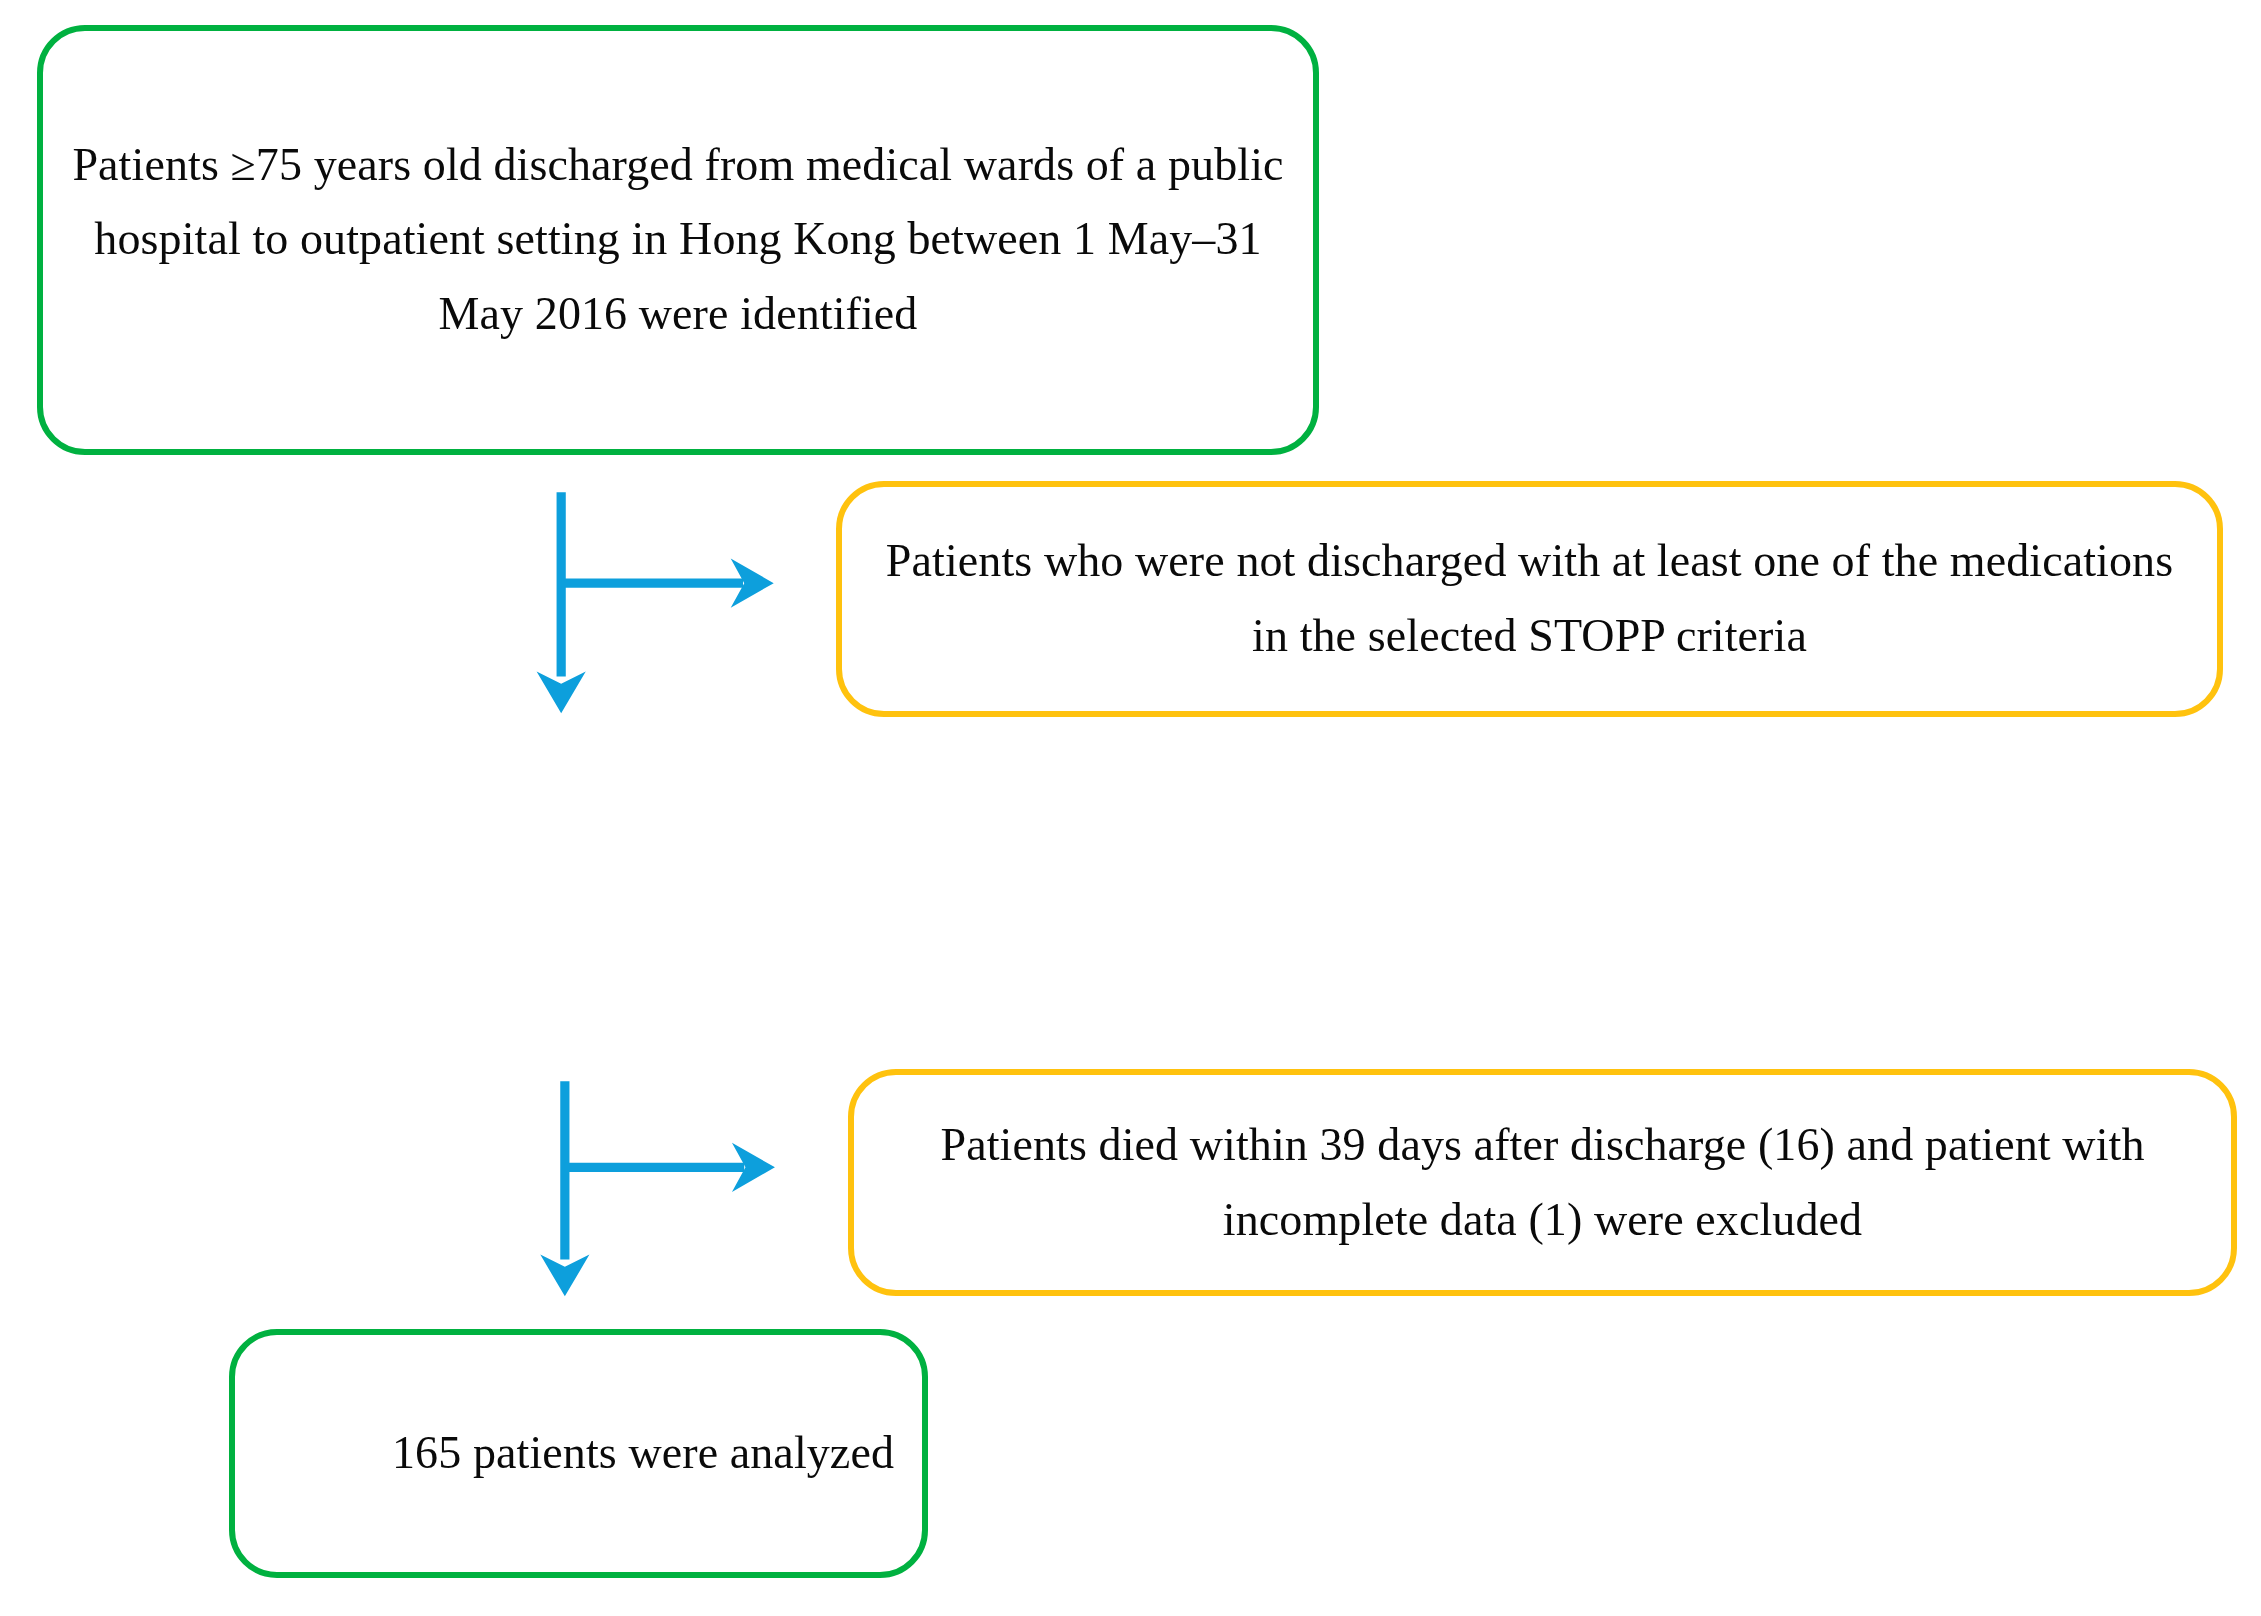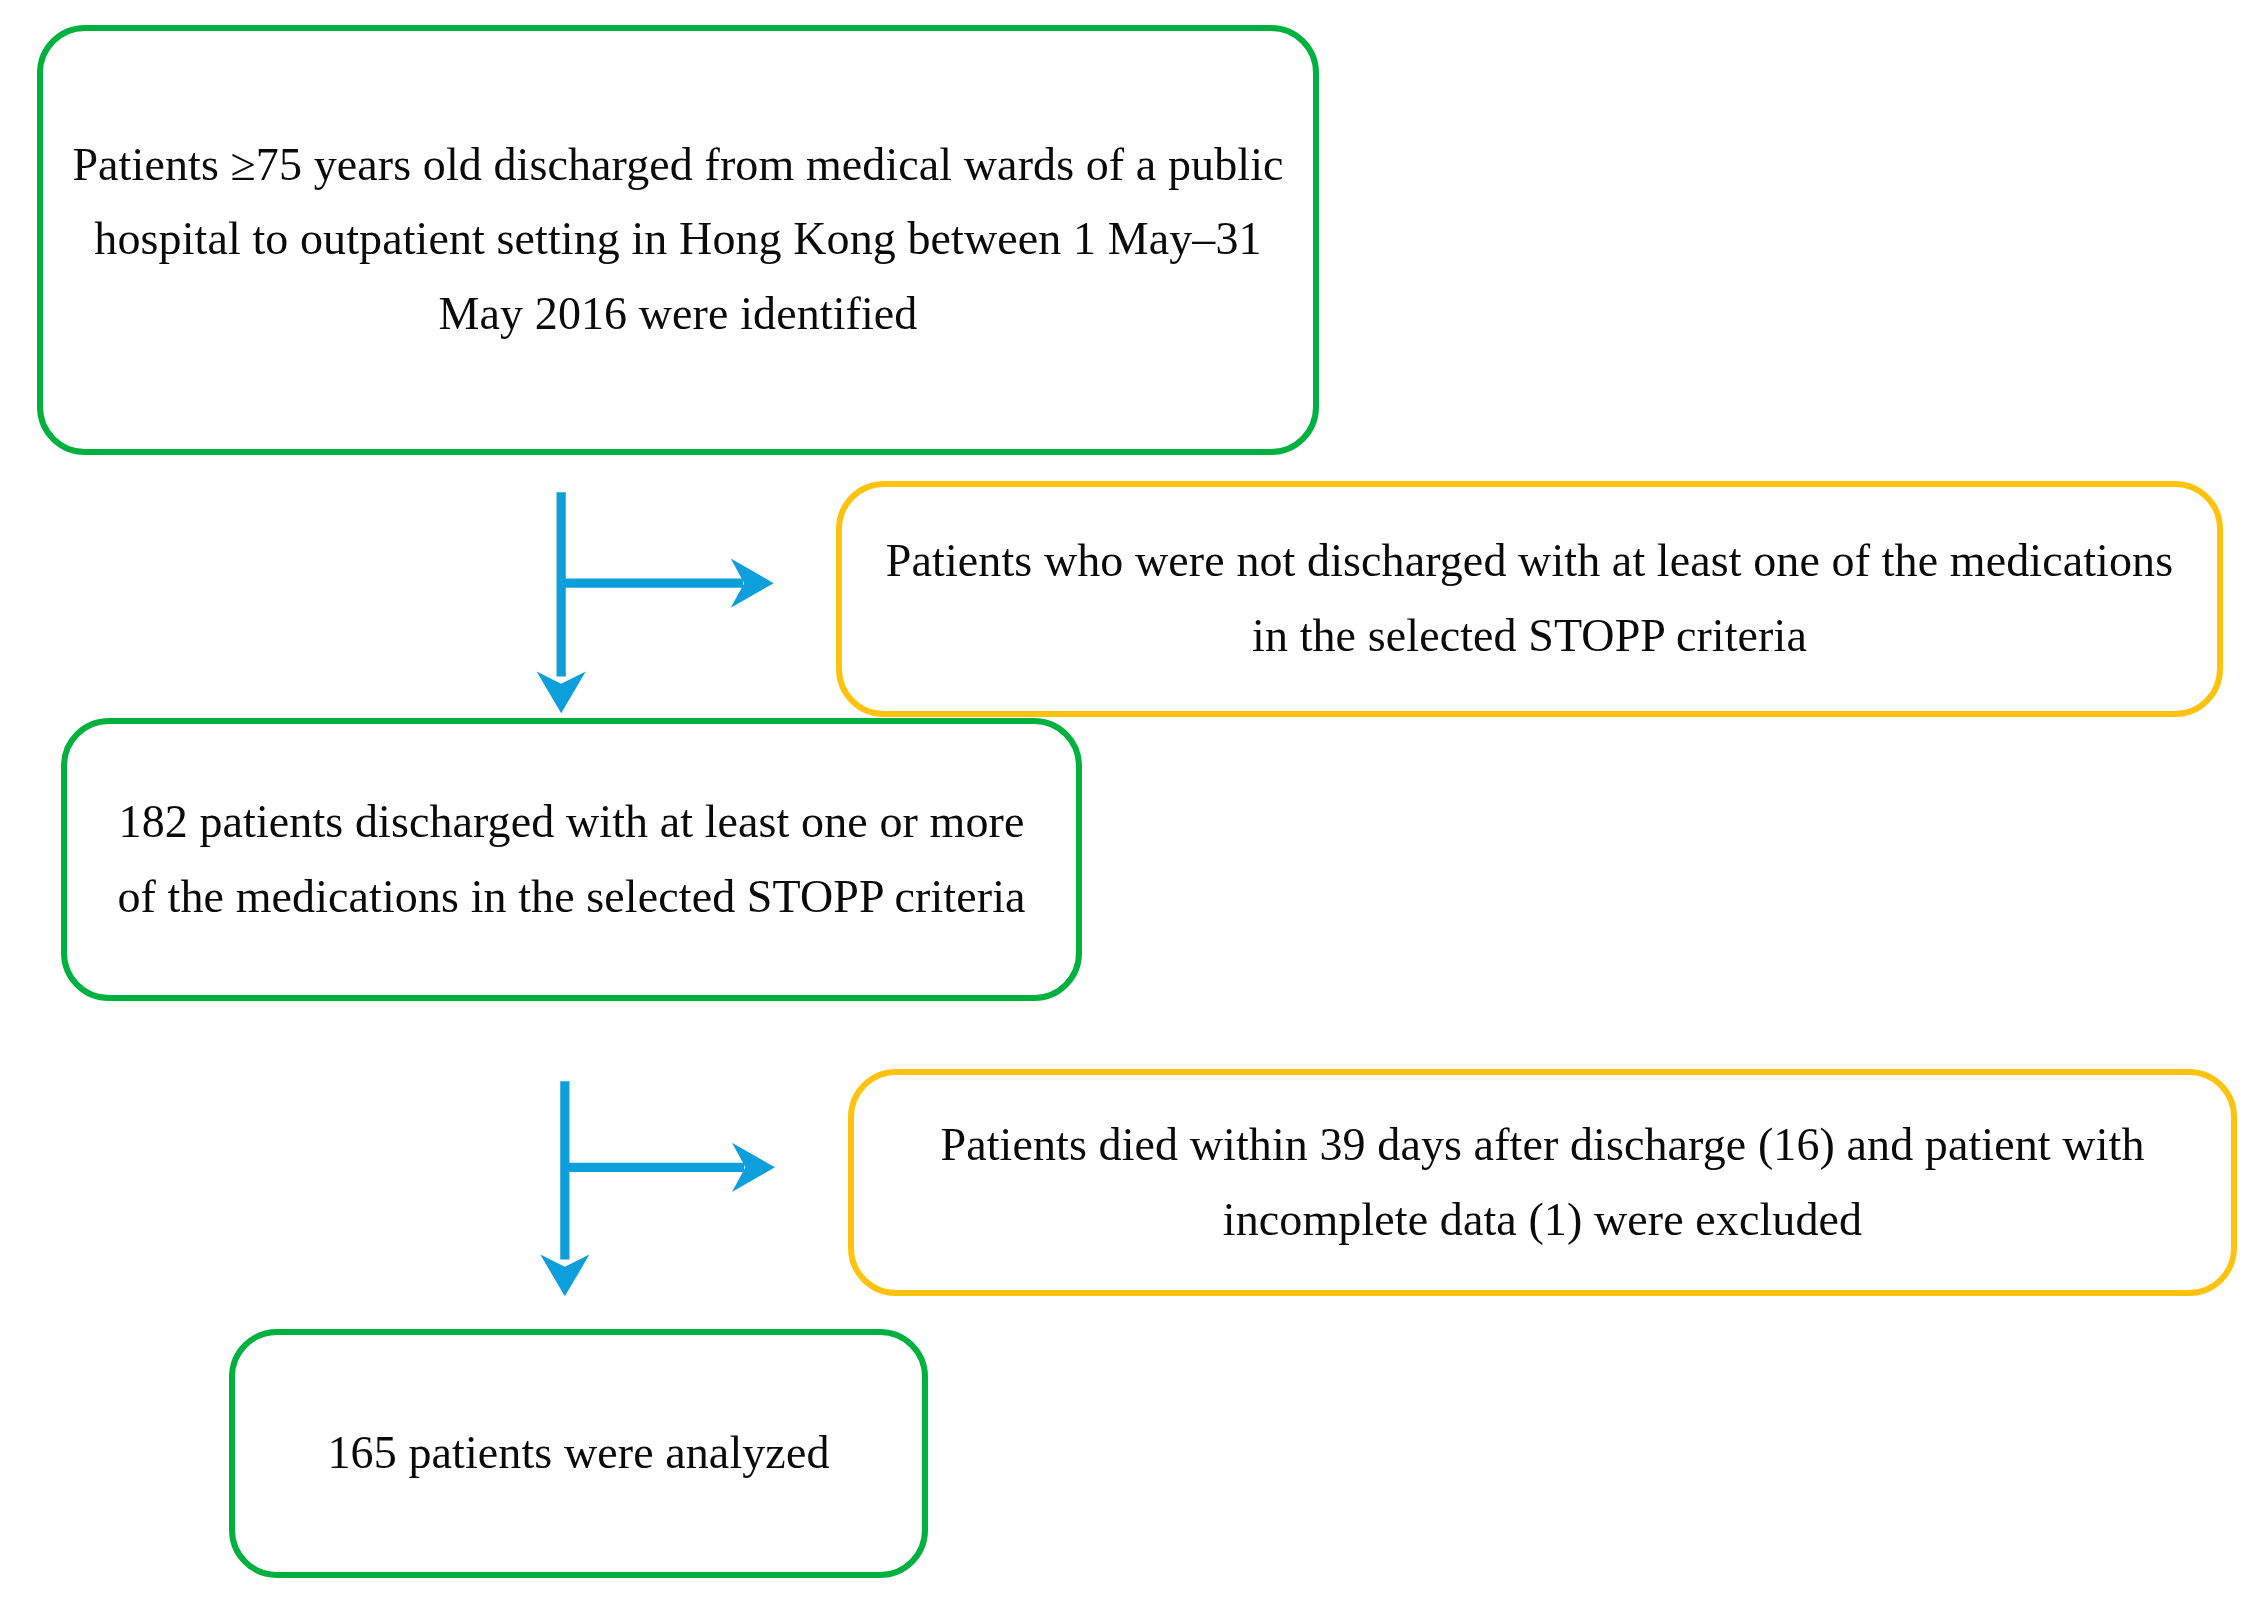--- a/index.html
+++ b/index.html
@@ -47,21 +47,21 @@
   .node-excluded {
     border: 6.8px solid #ffc20e;
     border-radius: 48px;
   }
 
   
   #box-identified   { left: 37px;   top: 24.6px;   width: 1282px; height: 430px; }
   #box-excluded-1   { left: 836px; top: 481px;  width: 1387px; height: 236px; }
   #box-eligible     { left: 61px;  top: 718px; width: 1021px; height: 283px; }
   #box-excluded-2   { left: 848px; top: 1069px; width: 1389px; height: 227px; }
-  #box-analyzed     { left: 229px;  top: 1329px; width: 699px; height: 249px; }
+  #box-analyzed     { left: 229px;  top: 1329px; width: 699px; height: 249px; text-align: right; }
 
   
   .connector {
     position: absolute;
     overflow: visible;
   }
   #connector-1 { left: 528px; top: 492px;  width: 258px; height: 240px; }
   #connector-2 { left: 528px; top: 1075px; width: 258px; height: 240px; }
 </style>
 </head>
@@ -85,23 +85,20 @@
       <path d="M 54 360 L 14 292 L 54 312 L 94 292 Z" fill="#0d9fdc"></path>
 
       <path d="M 400 148 L 330 108 L 352 148 L 330 188 Z" fill="#0d9fdc"></path>
     </svg>
   </div>
 
   <div class="node node-excluded" id="box-excluded-1">
     <span class="node-text">Patients who were not discharged with at least one of the medications in the selected STOPP criteria</span>
   </div>
 
-  <div class="node node-included" id="box-eligible">
-    <span class="node-text">182 patients discharged with at least one or more of the medications in the selected STOPP criteria</span>
-  </div>
 
   <div class="connector" id="connector-2">
     <svg width="258" height="240" viewBox="0 0 420 390" xmlns="http://www.w3.org/2000/svg">
       <g stroke="#0d9fdc" fill="none" stroke-width="15" stroke-linecap="butt">
         <line x1="60" y1="10" x2="60" y2="300"></line>
         <line x1="60" y1="150" x2="352" y2="150"></line>
       </g>
       <path d="M 60 360 L 20 292 L 60 312 L 100 292 Z" fill="#0d9fdc"></path>
       <path d="M 402 150 L 332 110 L 354 150 L 332 190 Z" fill="#0d9fdc"></path>
     </svg>

